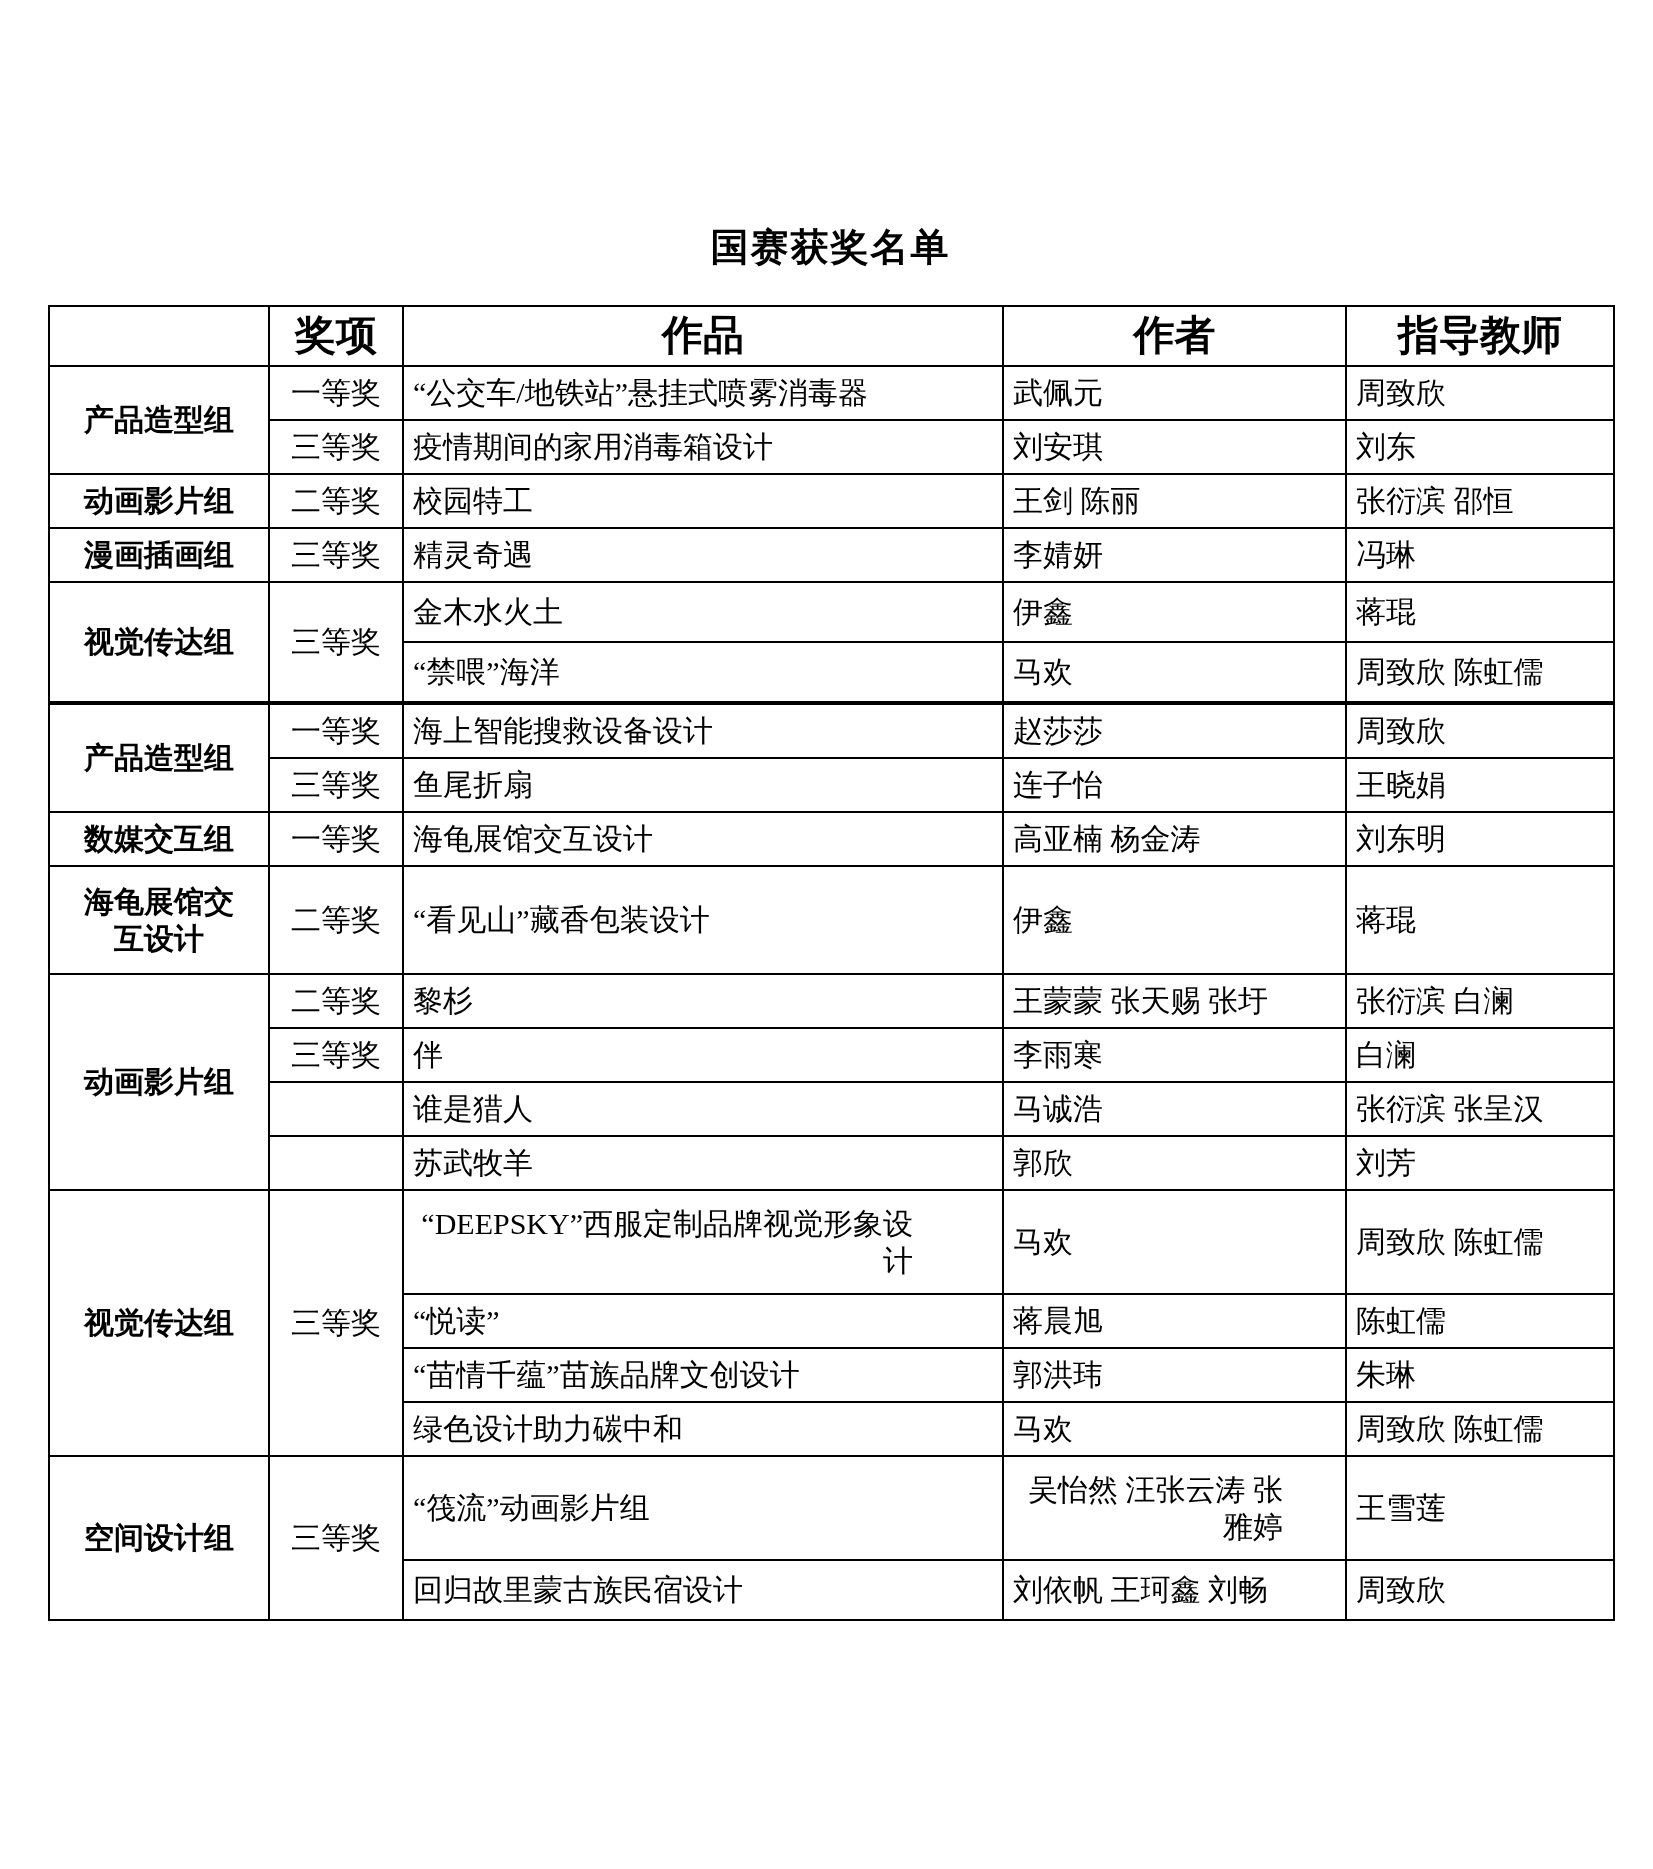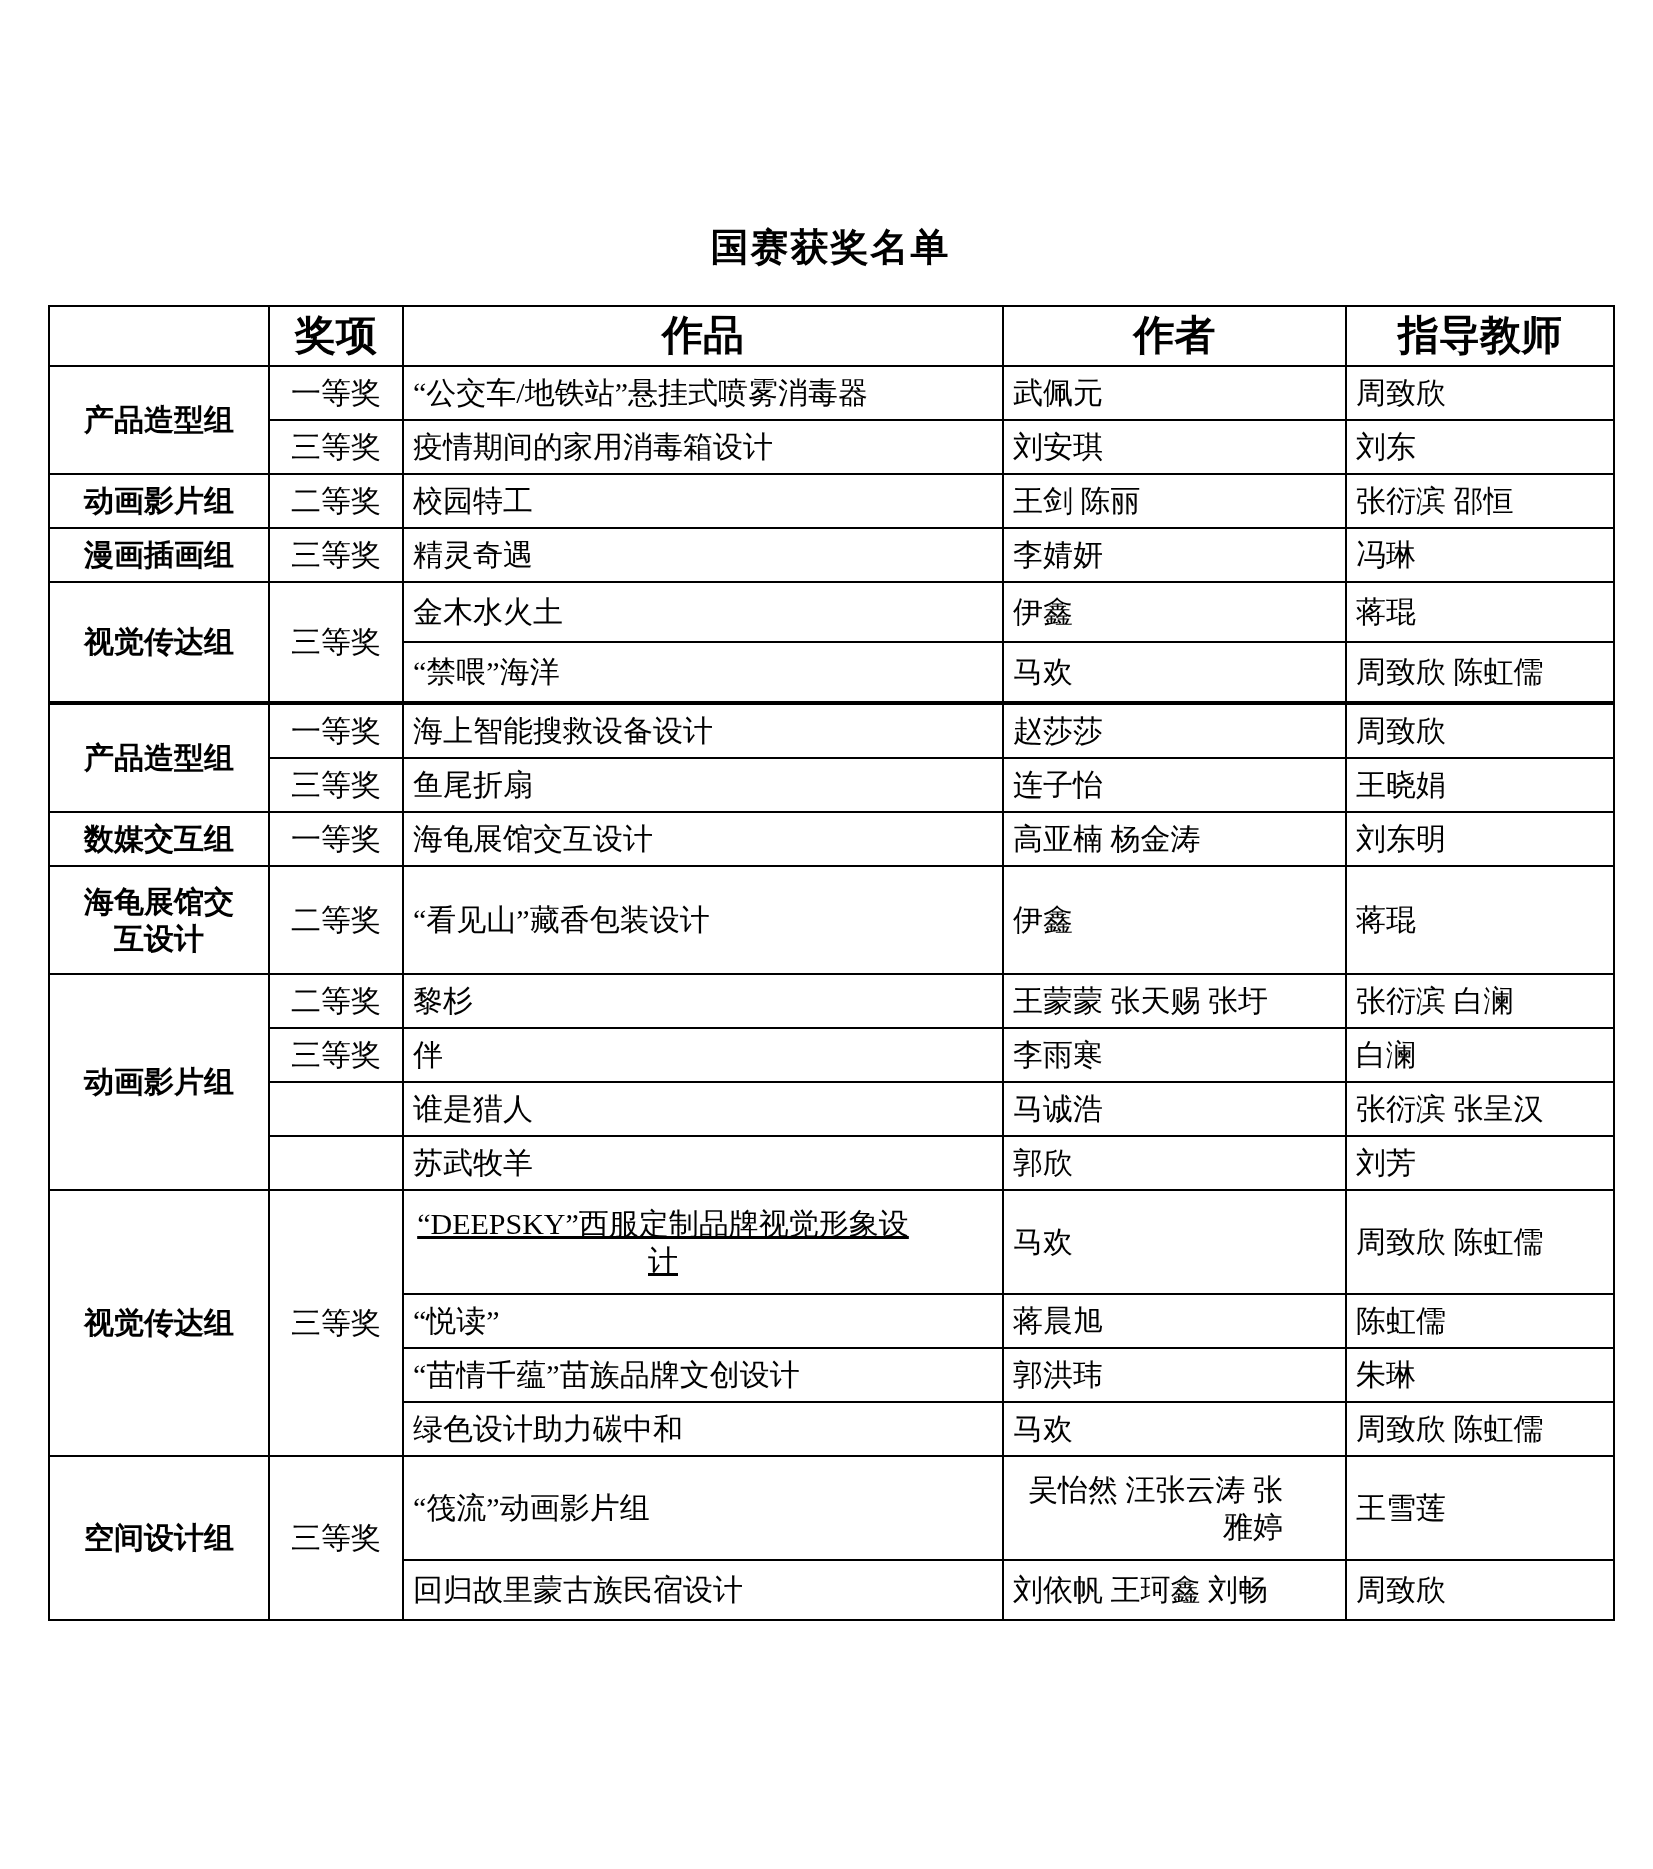--- a/index.html
+++ b/index.html
@@ -70,23 +70,22 @@
   
   .wrap-group {
     display: inline-block;
     max-width: 160px;
     text-align: center;
     vertical-align: middle;
   }
   .wrap-work {
     display: inline-block;
     max-width: 500px;
-    text-align: center;
-    vertical-align: middle;
-    text-decoration: underline;
+    text-align: right;
+    vertical-align: middle;
   }
   .wrap-author {
     display: inline-block;
     max-width: 270px;
     text-align: right;
     vertical-align: middle;
   }
 </style>
 </head>
 <body>

